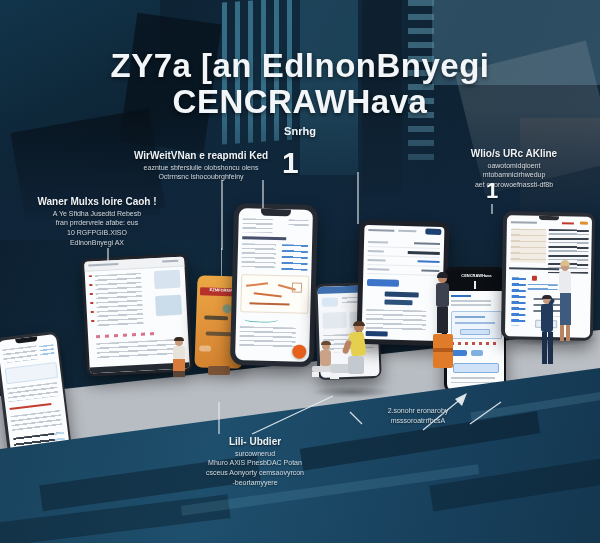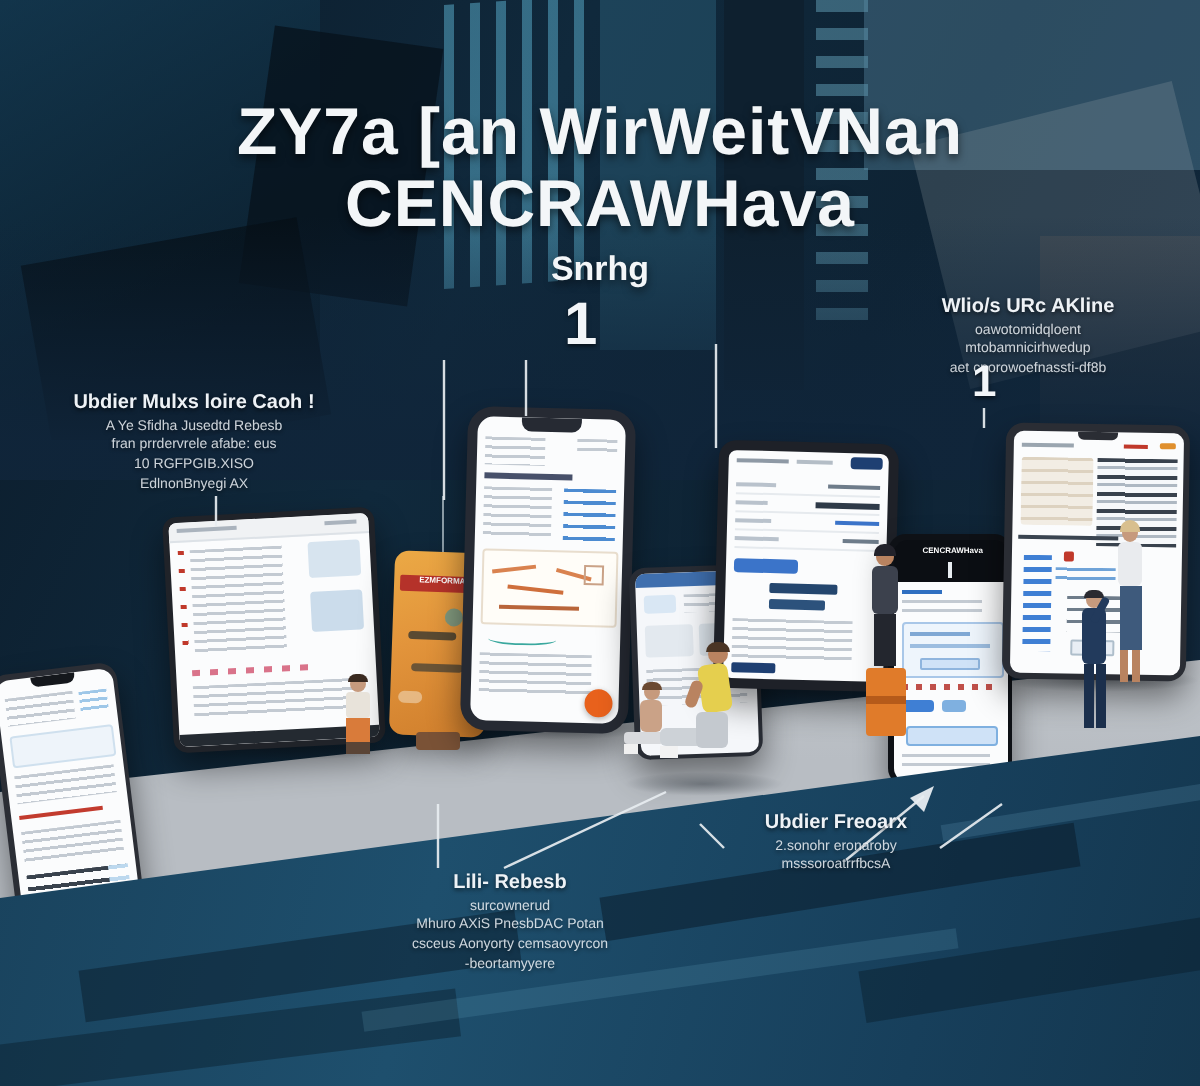--- a/index.html
+++ b/index.html
@@ -17,21 +17,21 @@
          clip-path:polygon(0px 396px,600px 330px,600px 543px,0px 543px);
          background:linear-gradient(to bottom,#d6d9dc 30%,#b8bdc3 70%);}
   .slab{position:absolute;left:0;top:0;width:600px;height:543px;z-index:6;
         clip-path:polygon(0px 449px,600px 368px,600px 543px,0px 543px);
         background:linear-gradient(105deg,#173d56 0%,#1e4f6d 45%,#173f5b 80%,#14374f 100%);}
   .slab>div{position:absolute;}
   
   .title-block{position:absolute;left:90px;top:48px;width:420px;z-index:8;text-align:center;
                color:#f3f6f8;text-shadow:0 2px 4px rgba(0,0,0,.55);}
   .t1{font-size:33px;font-weight:800;line-height:1.1;letter-spacing:.5px;}
-  .t-sub{font-size:17px;font-weight:700;margin-top:4px;}
+  .t-sub{font-size:11px;font-weight:700;margin-top:4px;}
   .callout{position:absolute;z-index:8;color:#eef2f6;text-align:center;
            text-shadow:0 1px 2px rgba(0,0,0,.6);}
   .ct{font-size:10px;font-weight:700;line-height:1.25;}
   .ct2{font-size:8.5px;font-weight:700;line-height:1.3;}
   .cl{font-size:7px;opacity:.85;line-height:1.4;}
   .numeral{position:absolute;z-index:8;color:#f2f5f8;font-weight:800;text-shadow:0 1px 2px rgba(0,0,0,.6);}
   
   .device{position:absolute;z-index:4;box-shadow:0 8px 16px rgba(0,0,0,.45);}
   .screen{position:absolute;background:#fbfcfd;overflow:hidden;}
   .tl2{background-image:repeating-linear-gradient(to bottom,#c3cad2 0 1.5px,rgba(0,0,0,0) 1.5px 4.5px);}
@@ -61,54 +61,58 @@
   <div class="fade"></div>
 
   <div class="floor"></div>
   <div class="shadow" style="left:86px;top:368px;width:115px;height:12px;"></div>
   <div class="shadow" style="left:236px;top:358px;width:90px;height:12px;"></div>
   <div class="shadow" style="left:312px;top:386px;width:80px;height:12px;"></div>
   <div class="shadow" style="left:356px;top:340px;width:100px;height:12px;"></div>
   <div class="shadow" style="left:500px;top:334px;width:100px;height:12px;"></div>
 
   <div class="title-block">
-    <div class="t1">ZY7a [an WirWeitVNan</div>
+    <div class="t1">ZY7a [an EdlnonBnyegi</div>
     <div class="t1">CENCRAWHava</div>
     <div class="t-sub">Snrhg</div>
   </div>
 
   <div class="callout" style="left:14px;top:196px;width:166px;">
-    <div class="ct">Ubdier Mulxs loire Caoh !</div>
+    <div class="ct">Waner Mulxs loire Caoh !</div>
     <div class="cl">A Ye Sfidha Jusedtd Rebesb</div>
     <div class="cl">fran prrdervrele afabe: eus</div>
     <div class="cl">10 RGFPGIB.XISO</div>
     <div class="cl">EdlnonBnyegi AX</div>
   </div>
 
+  <div class="callout" style="left:116px;top:150px;width:170px;">
+    <div class="ct">WirWeitVNan e reapmdi Ked</div>
+    <div class="cl">eazntue sbfersiulie olobshoncu olens</div>
+    <div class="cl">Octrrnsnc lshocoubrghfelny</div>
+  </div>
   <div class="numeral" style="left:282px;top:146px;font-size:30px;">1</div>
 
 
   <div class="callout" style="left:434px;top:148px;width:160px;">
     <div class="ct">Wlio/s URc AKline</div>
     <div class="cl">oawotomidqloent</div>
     <div class="cl">mtobamnicirhwedup</div>
     <div class="cl">aet cnorowoefnassti-df8b</div>
   </div>
   <div class="numeral" style="left:486px;top:178px;font-size:22px;">1</div>
 
   <div class="callout" style="left:178px;top:436px;width:154px;">
-    <div class="ct">Lili- Rebesb</div>
+    <div class="ct">Lili- Ubdier</div>
     <div class="cl">surcownerud</div>
     <div class="cl">Mhuro AXiS PnesbDAC Potan</div>
     <div class="cl">csceus Aonyorty cemsaovyrcon</div>
     <div class="cl">-beortamyyere</div>
   </div>
 
   <div class="callout" style="left:350px;top:406px;width:136px;">
-    <div class="ct">Ubdier Freoarx</div>
     <div class="cl">2.sonohr eronaroby</div>
     <div class="cl">msssoroatrrfbcsA</div>
   </div>
 
   <div class="device" style="left:2px;top:334px;width:64px;height:136px;transform:rotate(-7deg);background:#2b2e35;border-radius:9px;">
     <div class="screen" style="left:2.5px;top:2.5px;right:2.5px;bottom:2.5px;border-radius:7px;">
       <div class="abs" style="left:50%;top:0;width:22px;height:5px;margin-left:-11px;background:#14171c;border-radius:0 0 4px 4px;"></div>
       <div class="abs tl2" style="left:4px;top:9px;width:34px;height:14px;"></div>
       <div class="abs" style="right:4px;top:10px;width:14px;height:10px;background:repeating-linear-gradient(to bottom,#9ec7e8 0 1.5px,rgba(0,0,0,0) 1.5px 4px);"></div>
       <div class="abs" style="left:4px;top:28px;width:50px;height:14px;background:#eef4fa;border:0.5px solid #cfe0ee;border-radius:2px;"></div>

